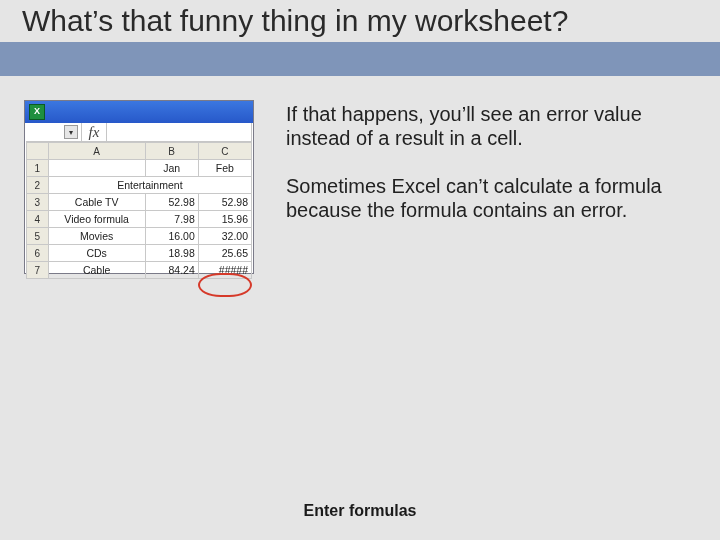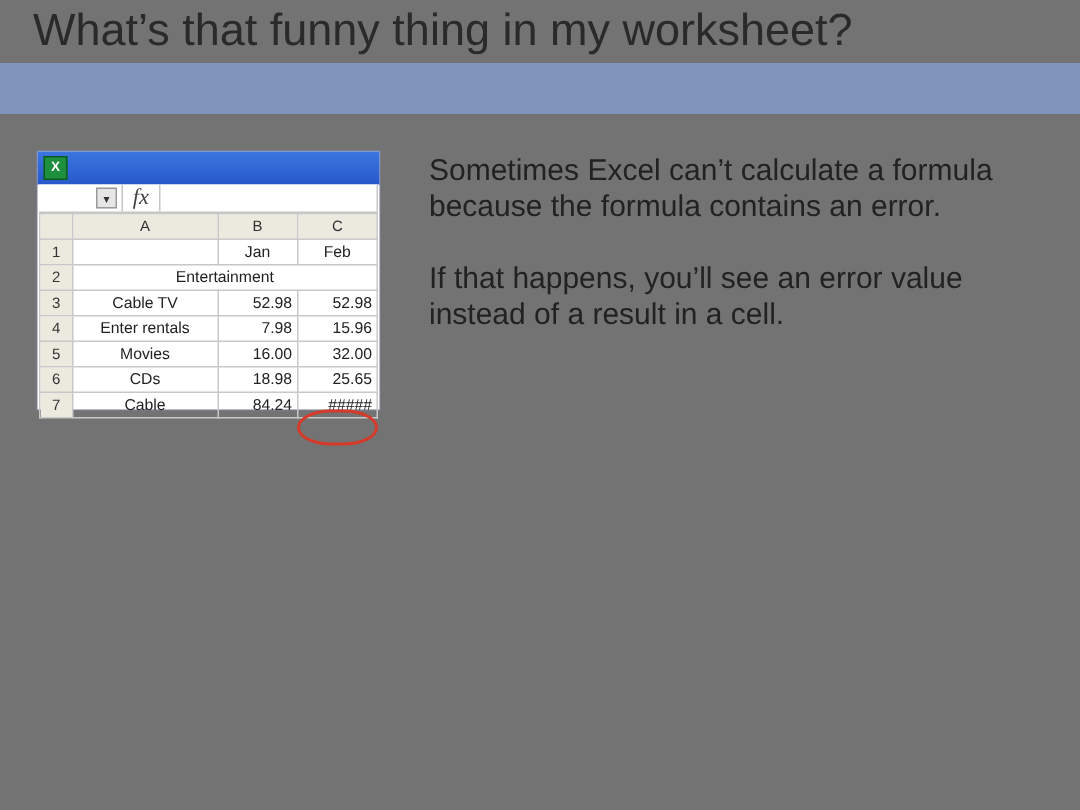--- a/index.html
+++ b/index.html
@@ -8,21 +8,21 @@
     width: 720px;
     height: 540px;
     font-family: Tahoma, Verdana, Arial, sans-serif;
     background: #fff;
     overflow: hidden;
   }
   .slide {
     position: relative;
     width: 720px;
     height: 540px;
-    background: #737373;
+    background: #e5e5e5;
   }
   .title-band {
     position: absolute;
     left: 0;
     top: 42px;
     width: 720px;
     height: 34px;
     background: #7f95b9; 
   }
   .title {
@@ -243,21 +243,21 @@
           <td class="lbl" colspan="3">Entertainment</td>
         </tr>
         <tr>
           <th class="rowhdr">3</th>
           <td class="lbl">Cable TV</td>
           <td>52.98</td>
           <td>52.98</td>
         </tr>
         <tr>
           <th class="rowhdr">4</th>
-          <td class="lbl">Enter rentals</td>
+          <td class="lbl">Video formula</td>
           <td>7.98</td>
           <td>15.96</td>
         </tr>
         <tr>
           <th class="rowhdr">5</th>
           <td class="lbl">Movies</td>
           <td>16.00</td>
           <td>32.00</td>
         </tr>
         <tr>
@@ -273,18 +273,19 @@
           <td>#####</td>
         </tr>
       </tbody>
         </table>
 
       <div class="red-oval"></div>
     </div>
   </div>
 
   <div class="copy">
+    <p>If that happens, you’ll see an error value instead of a result in a cell.</p>
     <p>Sometimes Excel can’t calculate a formula because the formula contains an error.</p>
-    <p>If that happens, you’ll see an error value instead of a result in a cell.</p>
   </div>
 
 
+  <div class="footer">Enter formulas</div>
 </div>
 
 </body></html>

